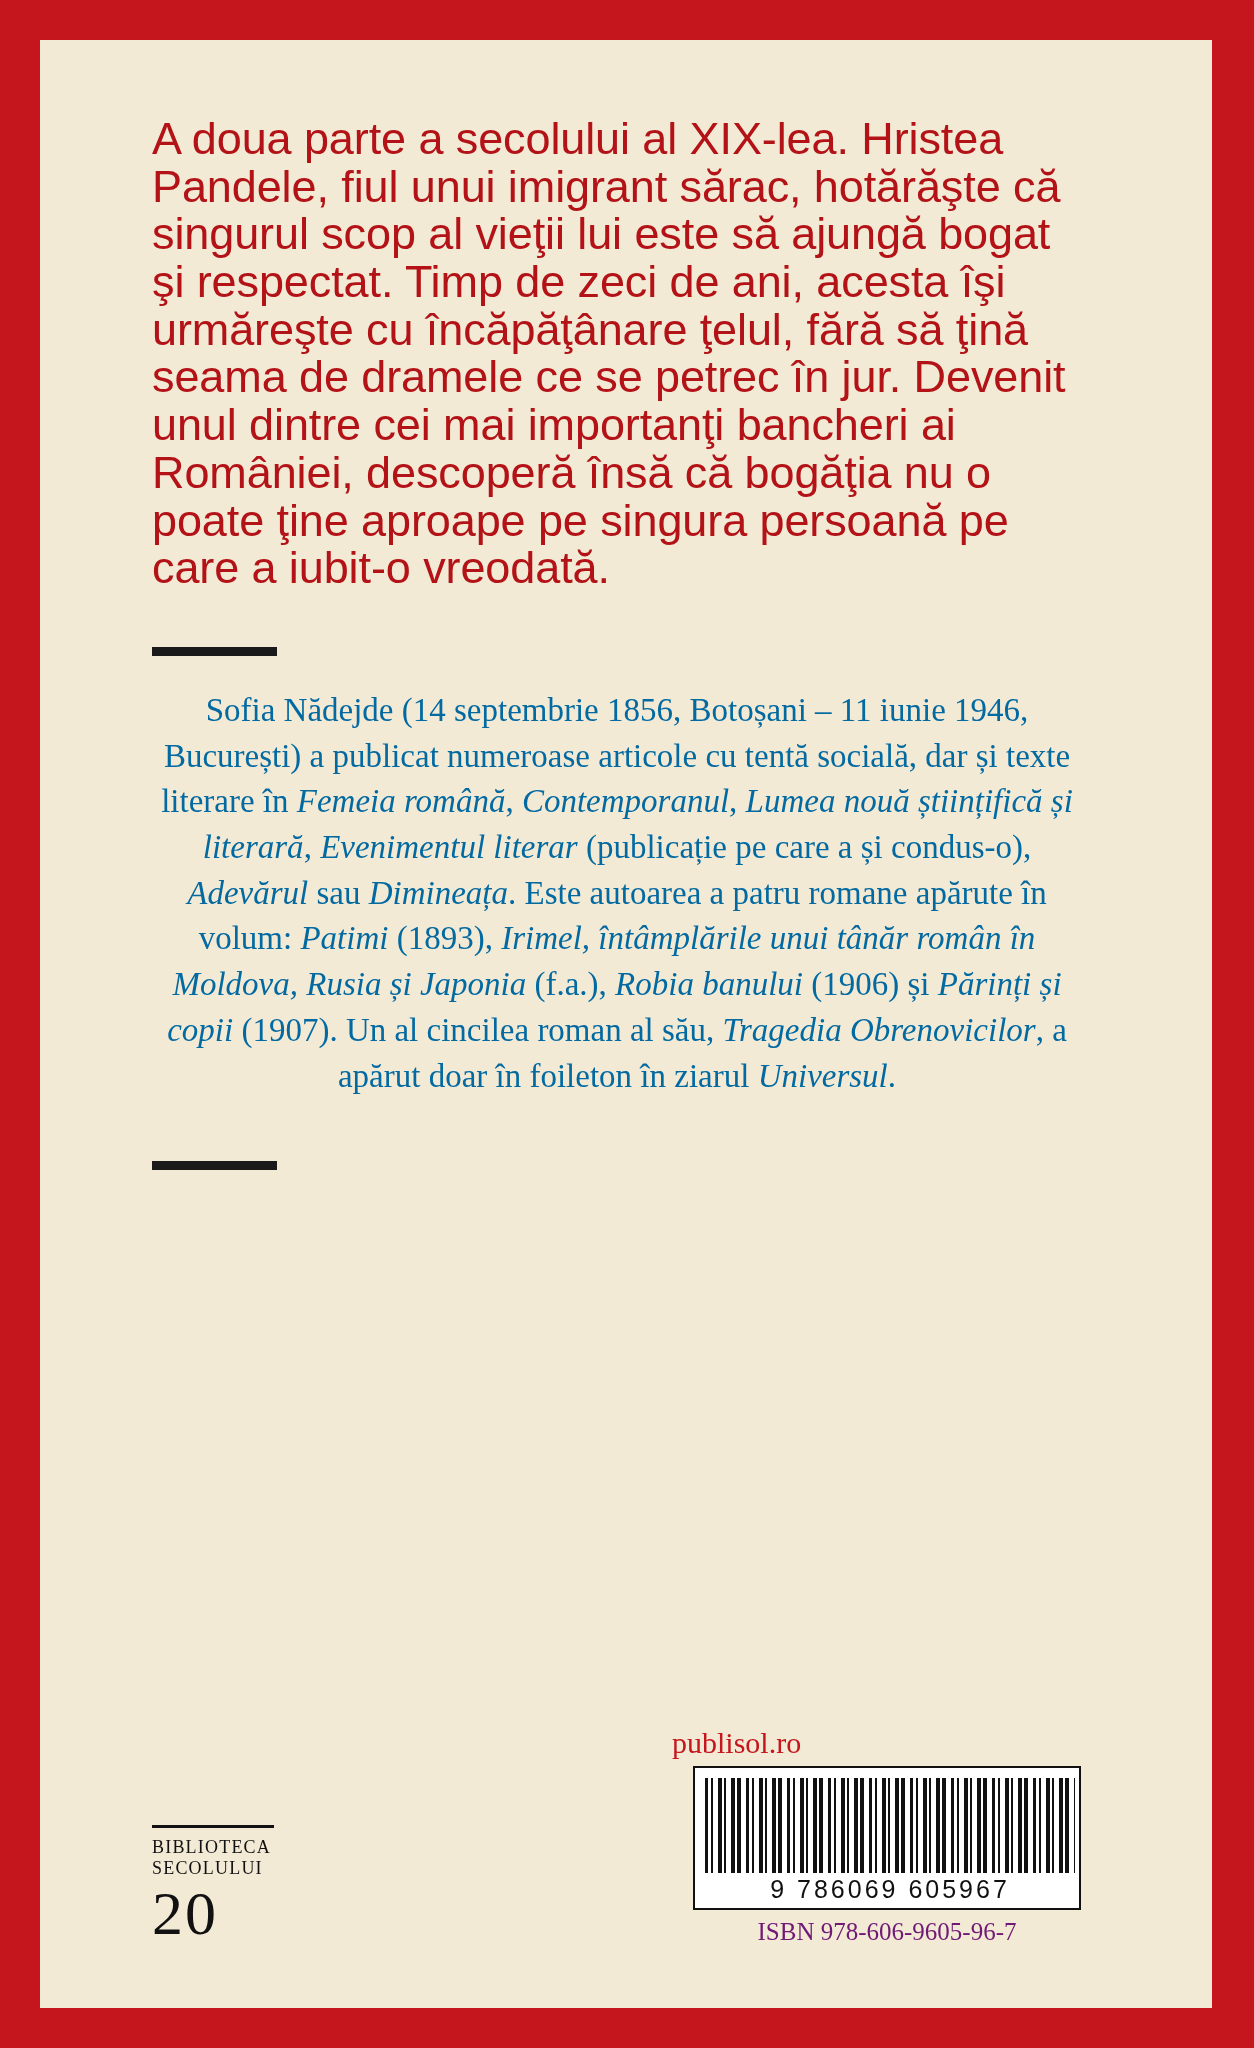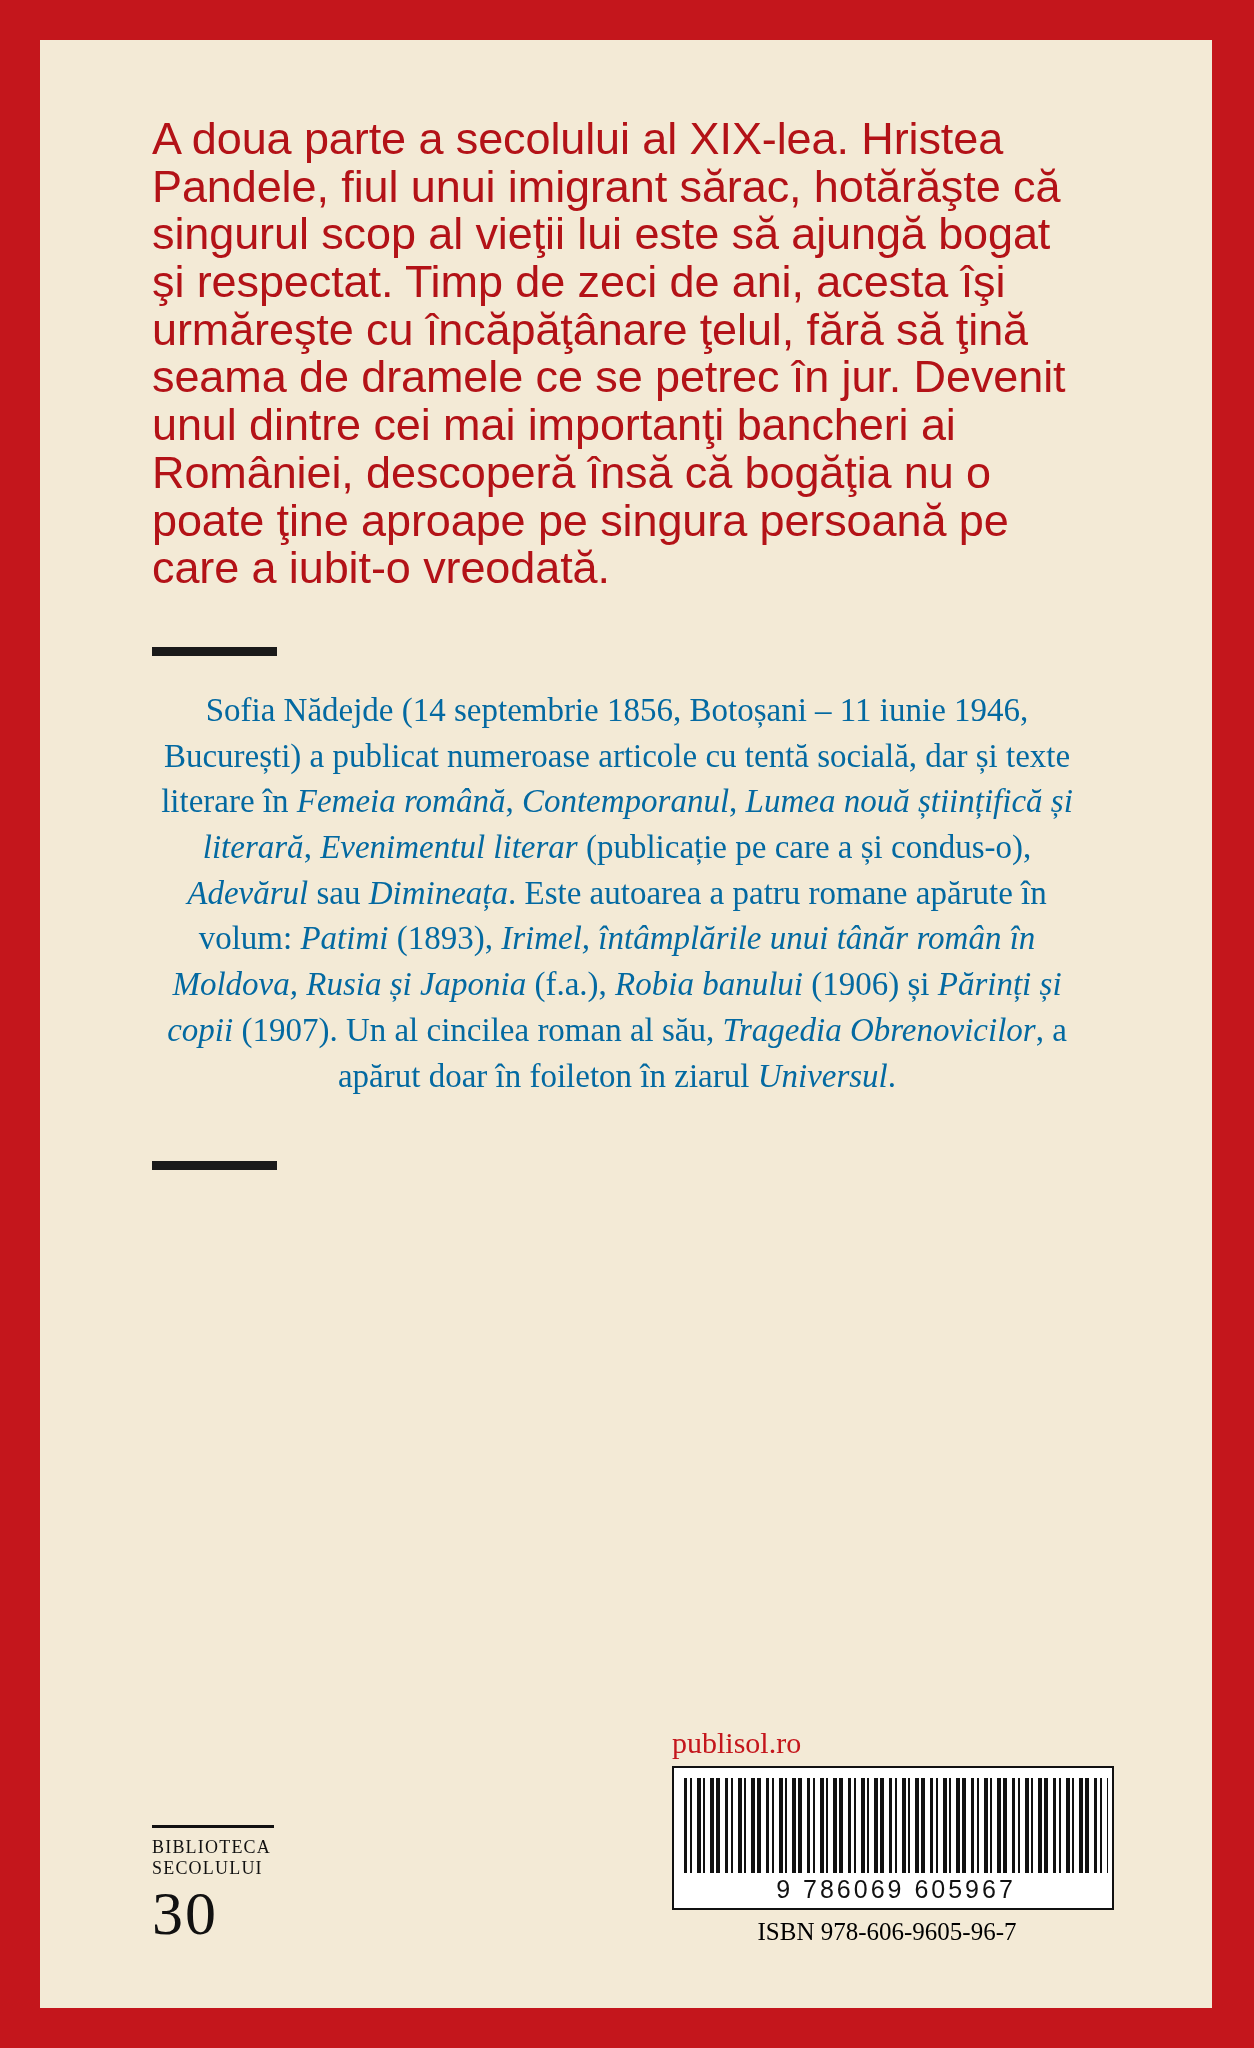--- a/index.html
+++ b/index.html
@@ -124,21 +124,21 @@
     font-family: "Liberation Serif", serif;
     font-size: 30px;
     color: #c4161c;
     margin-bottom: 6px;
     text-align: left;
   }
 
   .barcode-box {
     background: #fff;
     border: 2px solid #111;
-    width: 442px;
+    width: 388px;
     margin: 0 auto;
     padding: 10px 4px 4px 10px;
     box-sizing: border-box;
   }
   .bars {
     height: 95px;
     width: 100%;
     background:
       repeating-linear-gradient(90deg,
         #111 0px, #111 3px, #fff 3px, #fff 6px,
@@ -152,21 +152,21 @@
     font-family: "Liberation Sans", sans-serif;
     font-size: 25px;
     letter-spacing: 3px;
     color: #111;
     text-align: center;
     margin-top: 2px;
   }
   .isbn {
     font-family: "Liberation Serif", serif;
     font-size: 25px;
-    color: #000000;
+    color: #701a75;
     text-align: center;
     margin-top: 8px;
   }
 </style>
 </head>
 <body>
 
 <div class="page">
   <div class="inner">
 
@@ -179,21 +179,21 @@
     <div class="rule rule-bottom"></div>
 
   </div>
 
   <div class="footer">
 
     <div class="imprint">
       <div class="imprint-line"></div>
       <div class="imprint-name">BIBLIOTECA</div>
       <div class="imprint-name">SECOLULUI</div>
-      <div class="imprint-num">30</div>
+      <div class="imprint-num">20</div>
     </div>
 
     <div class="right-block">
       <div class="site">publisol.ro</div>
       <div class="barcode-box">
         <div class="bars"></div>
         <div class="barcode-digits">9  786069 605967</div>
       </div>
       <div class="isbn">ISBN 978-606-9605-96-7</div>
     </div>

